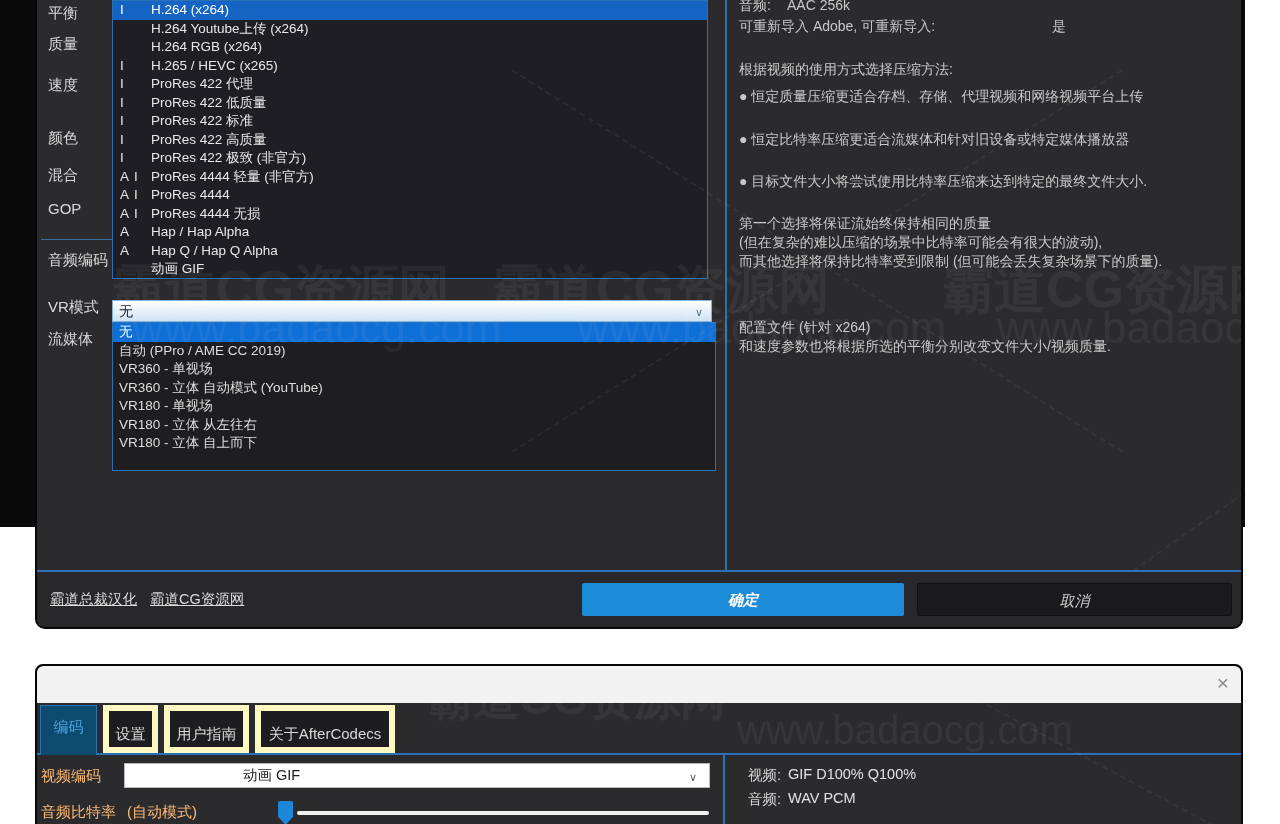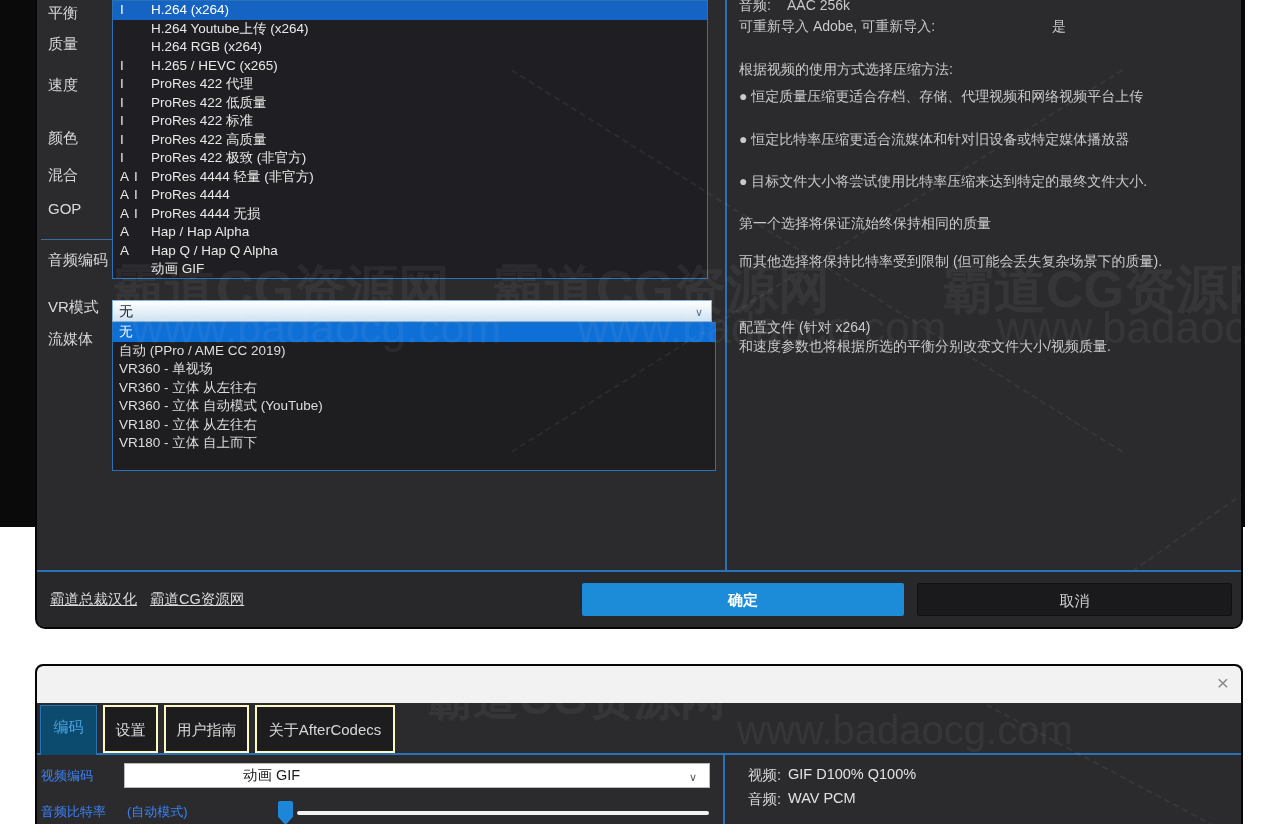--- a/index.html
+++ b/index.html
@@ -40,35 +40,35 @@
   .v-divider{position:absolute;left:688px;top:0;width:2px;height:570px;background:#2a72b8;}
   .info-line{position:absolute;left:702px;font-size:14px;color:#c9c9c9;white-space:nowrap;}
   .info-line .val{position:absolute;left:48px;white-space:nowrap;}
   .info-line .val-far{position:absolute;left:313px;white-space:nowrap;}
 
   
   .footer-line{position:absolute;left:0;top:570px;width:100%;height:2px;background:#2a72b8;}
   .footer{position:absolute;left:0;top:572px;width:100%;height:57px;background:#28282b;}
   .f-link{position:absolute;top:18px;font-size:14.5px;color:#dcdcdc;text-decoration:underline;white-space:nowrap;cursor:pointer;}
   .btn{position:absolute;top:11px;height:33px;border-radius:2px;text-align:center;line-height:33px;
-       font-size:15px;font-weight:bold;cursor:pointer;}
+       font-size:15px;font-weight:bold;cursor:pointer;font-style:italic;}
   .btn-ok{left:545px;width:322px;background:#1c8bd8;color:#ffffff;}
   .btn-cancel{left:880px;width:315px;background:#1a1a1c;color:#d0d0d0;font-weight:normal;border:1px solid #111113;box-sizing:border-box;}
 
   
   .main-window{position:absolute;left:35px;top:664px;width:1208px;height:170px;
     background:#2b2b2e;border:2px solid #060607;border-radius:8px 8px 0 0;box-sizing:border-box;overflow:hidden;}
   .titlebar{position:absolute;left:0;top:0;width:100%;height:37px;background:#f2f2f2;border-radius:6px 6px 0 0;}
   .title-text{position:absolute;left:14px;top:8px;font-size:17px;color:#2d2d2d;white-space:nowrap;}
   .close-x{position:absolute;right:12px;top:5px;font-size:21px;color:#8a8a8a;cursor:pointer;}
-  .tab{position:absolute;top:39px;height:48px;background:#1d1d1f;border:2px solid #fef9c3;box-sizing:border-box;
+  .tab{position:absolute;top:39px;height:48px;background:#1d1d1f;border:6px solid #fef9c3;box-sizing:border-box;
        color:#d8d8d8;font-size:15px;text-align:center;line-height:46px;cursor:pointer;white-space:nowrap;}
   .tab.active{background:#0c4a6e;border:1px solid #2a72b8;border-bottom:none;color:#4aa3e2;height:50px;z-index:2;font-family:Liberation Mono, monospace;}
   .tab-underline{position:absolute;left:0;top:87px;width:100%;height:2px;background:#2a72b8;}
-  .fld-label{position:absolute;font-size:13px;color:#3b82f6;white-space:nowrap;}
+  .fld-label{position:absolute;font-size:15px;color:#fdba74;white-space:nowrap;}
   .video-combo{position:absolute;left:87px;top:97px;width:586px;height:25px;background:#ffffff;
     border:1px solid #b9b9b9;box-sizing:border-box;font-size:14.5px;color:#1b1b1b;line-height:23px;padding-left:118px;}
   .video-combo .chev{position:absolute;right:12px;top:2px;font-size:11px;color:#555;}
   .slider-track{position:absolute;left:260px;top:145px;width:412px;height:4px;background:#f2f2f2;border-radius:2px;}
   .slider-pin{position:absolute;left:241px;top:135px;width:15px;height:24px;background:#1d86d8;
     clip-path:polygon(0 0,100% 0,100% 66%,50% 100%,0 66%);border-radius:2px;cursor:pointer;}
   .mw-divider{position:absolute;left:686px;top:89px;width:2px;height:81px;background:#2a72b8;}
   .sum-label{position:absolute;font-size:14.5px;color:#d6d6d6;white-space:nowrap;}
   .sum-value{position:absolute;font-size:14.5px;color:#e2e2e2;white-space:nowrap;text-align:right;}
 
@@ -162,40 +162,41 @@
 
       <div class="vr-combo">
         <span>无</span>
         <span class="chev">∨</span>
       </div>
 
       <div class="vr-drop">
         <div class="vd-row hl">无</div>
         <div class="vd-row">自动 (PPro / AME CC 2019)</div>
         <div class="vd-row">VR360 - 单视场</div>
-        <div class="vd-row">VR360 - 立体 从左往右</div>
         <div class="vd-row">VR360 - 立体 自动模式 (YouTube)</div>
+        <div class="vd-row">VR180 - 单视场</div>
         <div class="vd-row">VR180 - 立体 从左往右</div>
         <div class="vd-row">VR180 - 立体 自上而下</div>
       </div>
 
       <div class="v-divider"></div>
       <div class="info-line" style="top:-3px">
         <span>音频:</span>
         <span class="val">AAC 256k</span>
       </div>
       <div class="info-line" style="top:18px">
         <span>可重新导入 Adobe, 可重新导入:</span>
         <span class="val-far">是</span>
       </div>
       <div class="info-line" style="top:61px">根据视频的使用方式选择压缩方法:</div>
       <div class="info-line" style="top:88px">● 恒定质量压缩更适合存档、存储、代理视频和网络视频平台上传</div>
       <div class="info-line" style="top:131px">● 恒定比特率压缩更适合流媒体和针对旧设备或特定媒体播放器</div>
       <div class="info-line" style="top:173px">● 目标文件大小将尝试使用比特率压缩来达到特定的最终文件大小.</div>
       <div class="info-line" style="top:215px">第一个选择将保证流始终保持相同的质量</div>
+      <div class="info-line" style="top:234px">(但在复杂的难以压缩的场景中比特率可能会有很大的波动),</div>
       <div class="info-line" style="top:253px">而其他选择将保持比特率受到限制 (但可能会丢失复杂场景下的质量).</div>
       <div class="info-line" style="top:319px">配置文件 (针对 x264)</div>
       <div class="info-line" style="top:338px">和速度参数也将根据所选的平衡分别改变文件大小/视频质量.</div>
 
       <div class="wm wm-brand" style="left:75px;top:255px">霸道CG资源网</div>
       <div class="wm wm-brand" style="left:455px;top:255px">霸道CG资源网</div>
       <div class="wm wm-brand" style="left:905px;top:255px">霸道CG资源网</div>
       <div class="wm wm-url" style="left:95px;top:303px">www.badaocg.com</div>
       <div class="wm wm-url" style="left:540px;top:303px">www.badaocg.com</div>
       <div class="wm wm-url" style="left:960px;top:303px">www.badaocg.com</div>

